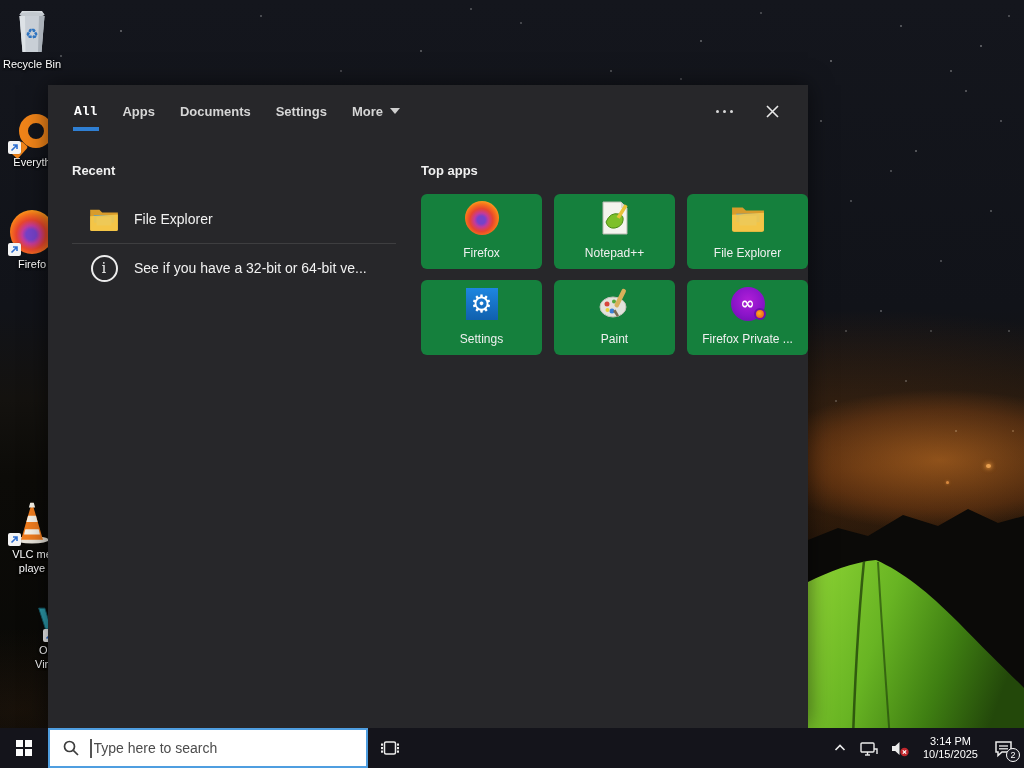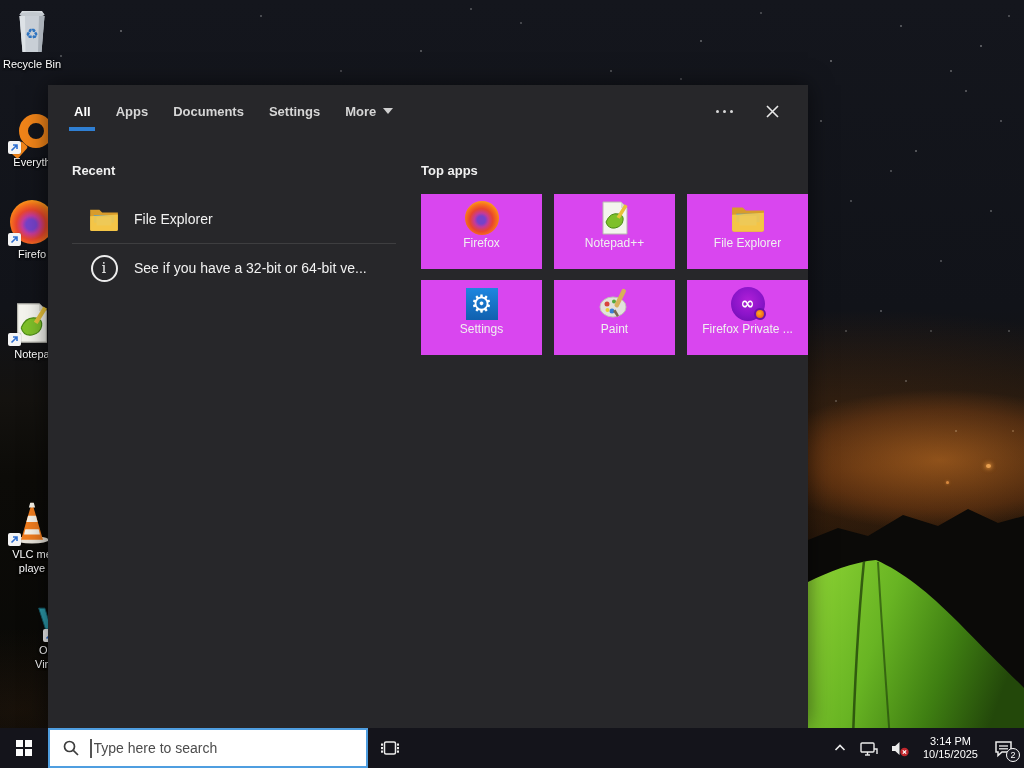--- a/index.html
+++ b/index.html
@@ -40,42 +40,42 @@
   .ff-circle { width:44px; height:44px; border-radius:50%;
     background: radial-gradient(circle at 48% 56%, #7542c9 0 15%, #c43a9a 27%, #e8452e 44%, #f7741b 62%, #fcab1f 78%, #ffd84a 96%); }
   .everything-ring { position:relative; width:38px; height:38px; }
   .everything-ring .ring { position:absolute; left:6px; top:0; width:34px; height:34px; border:9px solid #f08419; border-radius:50%; }
   .everything-ring .handle { position:absolute; left:2px; top:28px; width:9px; height:16px; background:#f08419; transform:rotate(42deg); border-radius:2px; }
 
   
   .search-panel { position:absolute; left:48px; top:85px; width:760px; height:643px; background:#27272a; box-shadow:0 0 22px rgba(0,0,0,.55); z-index:5; }
   .tabs { display:flex; align-items:center; height:52px; padding:0 24px 0 26px; }
   .tab { position:relative; height:52px; display:flex; align-items:center; margin-right:25px; font-size:13px; color:#d6d6d6; cursor:default;font-weight:bold; }
-  .tab.selected { color:#fff; font-weight:bold; }
+  .tab.selected { color:#fff; font-weight:bold;font-family:Liberation Mono, monospace; }
   .tab.selected::after { content:""; position:absolute; left:50%; transform:translateX(-50%); bottom:6px; width:26px; height:4px; background:#2f7fd3; }
   .tab .drop-arrow { width:0; height:0; border-left:5px solid transparent; border-right:5px solid transparent; border-top:6px solid #cfcfcf; margin-left:7px; }
   .tabs-right { margin-left:auto; display:flex; align-items:center; gap:22px; }
   .dots-btn { display:flex; gap:4px; padding:6px; }
   .dots-btn i { width:3px; height:3px; border-radius:50%; background:#d8d8d8; }
   .close-btn { padding:4px; display:flex; }
 
   .panel-body { display:flex; padding:10px 0 0 24px; }
   .recent-col { width:333px; }
   .col-header { font-size:13px; font-weight:bold; color:#f0f0f0; margin:16px 0 16px 0; }
   .recent-list { margin-top:10px; }
   .recent-row { display:flex; align-items:center; height:49px; padding-left:16px; }
   .recent-row + .recent-row { border-top:1px solid #3e3e40; }
   .recent-row .ric { width:32px; display:flex; justify-content:center; margin-right:14px; }
   .recent-row .rlabel { font-size:14px; color:#f2f2f2; white-space:nowrap; }
   .info-circle { width:27px; height:27px; border:2px solid #ececec; border-radius:50%; color:#ececec; font-family:"DejaVu Serif", serif; font-size:15px; display:flex; align-items:center; justify-content:center; }
   .run-box { width:31px; height:31px; border:1px solid #5c5c5e; background:#202022; display:flex; align-items:center; justify-content:center; }
 
   .topapps-col { margin-left:25px; }
   .tiles { margin-top:10px; display:grid; grid-template-columns:repeat(3,121px); grid-auto-rows:75px; gap:11px 12px; }
-  .tile { background:#d946ef; border-radius:0; display:flex; flex-direction:column; align-items:center; justify-content:flex-end; padding-bottom:19px; position:relative; }
+  .tile { background:#15803d; border-radius:6px; display:flex; flex-direction:column; align-items:center; justify-content:flex-end; padding-bottom:9px; position:relative; }
   .tile .ticon { position:absolute; top:7px; left:50%; transform:translateX(-50%); width:34px; height:34px; display:flex; align-items:center; justify-content:center; }
   .tile .tlabel { font-size:12px; color:#f0f0f0; max-width:112px; white-space:nowrap; overflow:hidden; }
   .settings-sq { width:32px; height:32px; background:linear-gradient(180deg,#1e86e0,#1060ae); display:flex; align-items:center; justify-content:center; }
   .settings-sq span { color:#fff; font-family:"DejaVu Sans", sans-serif; font-size:24px; line-height:1; }
   .ffp-circle { width:34px; height:34px; border-radius:50%; background:radial-gradient(circle at 50% 40%, #b01fd8 0%, #8a14c9 55%, #650fa8 100%); display:flex; align-items:center; justify-content:center; position:relative; }
   .ffp-circle span { color:#fff; font-family:"DejaVu Sans", sans-serif; font-size:17px; font-weight:bold; line-height:1; margin-top:-2px; }
   .ffp-dot { position:absolute; right:-1px; bottom:1px; width:12px; height:12px; border-radius:50%; background:radial-gradient(circle at 40% 40%, #fcb31f, #f0661b 70%, #c94a15); border:2px solid #6d10ab; }
 
   
   .taskbar { position:absolute; left:0; top:728px; width:1024px; height:40px; background:#14141b; display:flex; align-items:stretch; z-index:10; }
@@ -142,48 +142,32 @@
       </div>
       <div class="shortcut-badge">
         <svg width="9" height="9" viewBox="0 0 9 9">
             <path d="M1.5 7.5 L6.5 2.5 M3 2 h4 v4" stroke="#2f6fd0" stroke-width="1.6" fill="none"></path>
           </svg>
       </div>
     </div>
     <div class="d-label">Everyth</div>
   </div>
 
-  <div class="d-icon" style="left:0; top:198px;">
+  <div class="d-icon" style="left:0; top:208px;">
     <div class="art">
       <div class="ff-circle"></div>
       <div class="shortcut-badge">
         <svg width="9" height="9" viewBox="0 0 9 9">
             <path d="M1.5 7.5 L6.5 2.5 M3 2 h4 v4" stroke="#2f6fd0" stroke-width="1.6" fill="none"></path>
           </svg>
       </div>
     </div>
     <div class="d-label">Firefo</div>
   </div>
 
-  <div class="d-icon" style="left:0; top:298px;">
-    <div class="art">
-      <svg width="36" height="42" viewBox="0 0 30 34">
-        <path d="M3 1 h18 l6 6 v26 H3 Z" fill="#f4f4ee" stroke="#b8b8b0" stroke-width="1"></path>
-        <path d="M21 1 l6 6 h-6 Z" fill="#d8d8d0"></path>
-        <path d="M6 21 q4 -10 13 -8 q5 1.5 4 6.5 q-1 6 -8 7.5 q-7 1 -9 -6" fill="#7ec02a" stroke="#4a8a14" stroke-width="1"></path>
-        <rect x="20" y="3" width="3.6" height="15" fill="#e8c23a" transform="rotate(32 22 11)"></rect>
-      </svg>
-      <div class="shortcut-badge">
-        <svg width="9" height="9" viewBox="0 0 9 9">
-            <path d="M1.5 7.5 L6.5 2.5 M3 2 h4 v4" stroke="#2f6fd0" stroke-width="1.6" fill="none"></path>
-          </svg>
-      </div>
-    </div>
-    <div class="d-label">Notepa</div>
-  </div>
 
   <div class="d-icon" style="left:0; top:498px;">
     <div class="art">
       <svg width="42" height="46" viewBox="0 0 40 44">
         <ellipse cx="20" cy="40" rx="16" ry="3.6" fill="#e8e4da"></ellipse>
         <path d="M20 4 L30.5 40 L9.5 40 Z" fill="#f07c1e"></path>
         <path d="M16.2 17 L23.8 17 L25.4 23 L14.6 23 Z" fill="#f6f2e8"></path>
         <path d="M13.6 30 L26.4 30 L27.6 35 L12.4 35 Z" fill="#f6f2e8"></path>
         <path d="M18.3 4.5 L21.7 4.5 L23 9 L17 9 Z" fill="#f6f2e8"></path>
       </svg>

